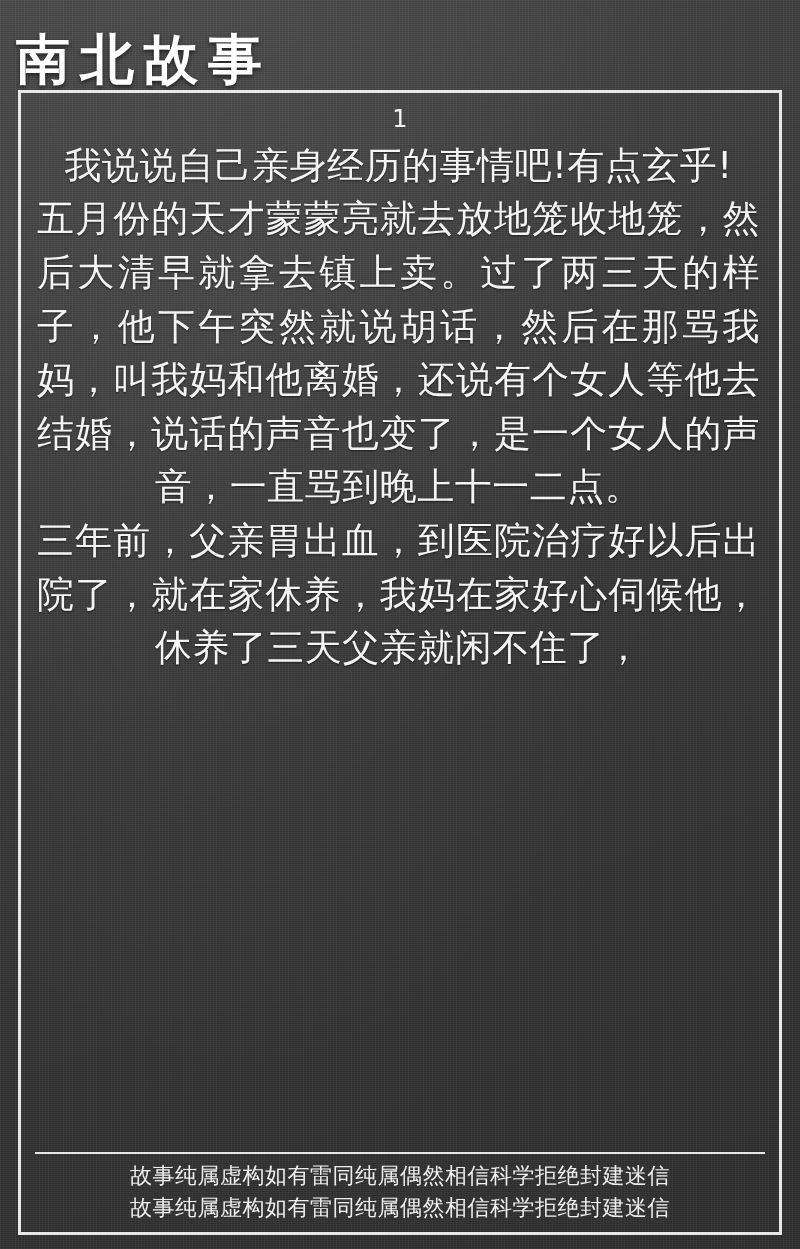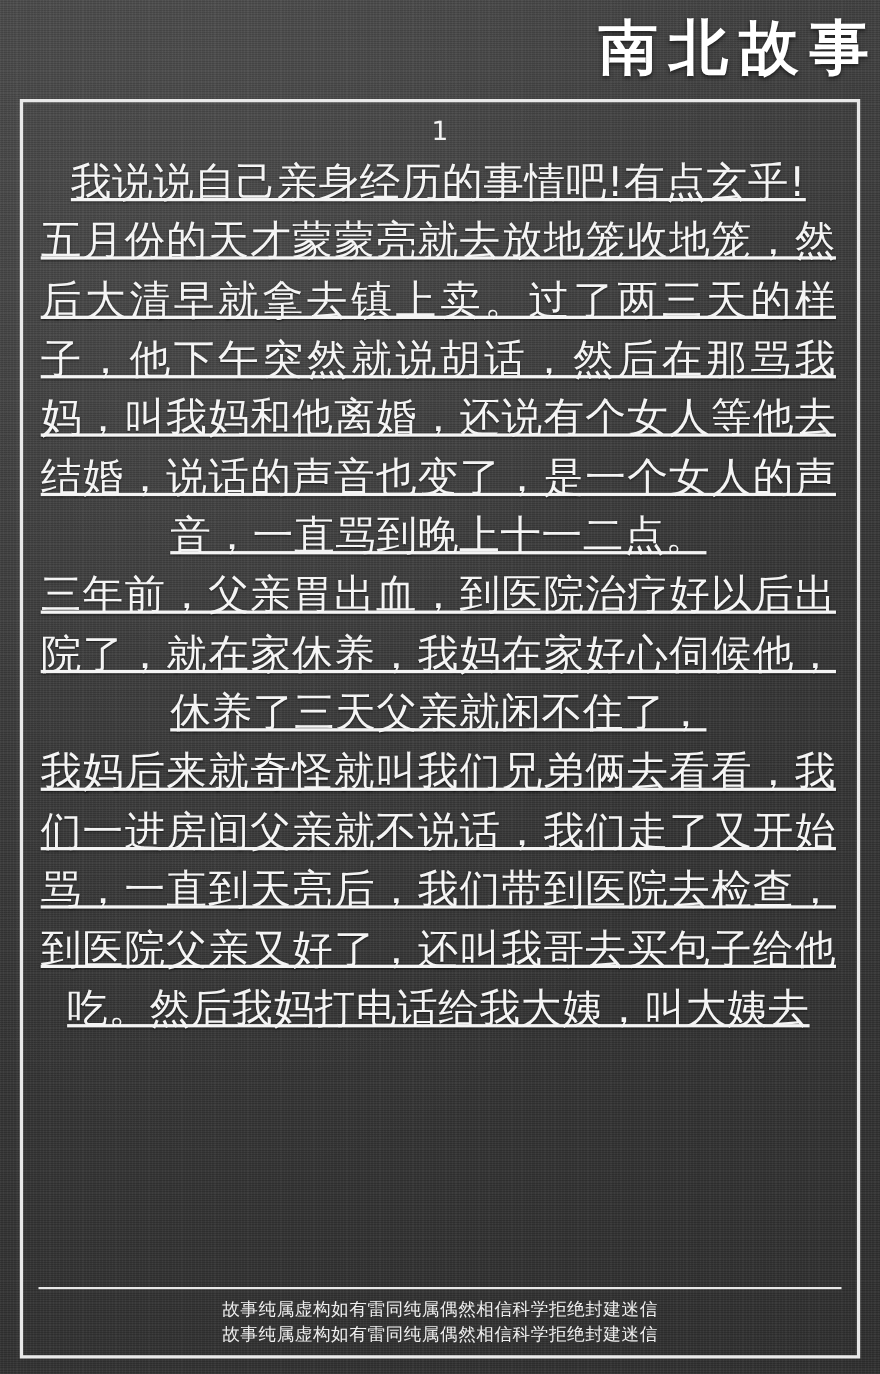--- a/index.html
+++ b/index.html
@@ -20,23 +20,23 @@
     position: absolute;
     inset: 0;
     background-color: #3a3a3a;
     background-image:
       repeating-linear-gradient(0deg, rgba(255,255,255,0.035) 0px, rgba(255,255,255,0.035) 1px, rgba(0,0,0,0.05) 1px, rgba(0,0,0,0.05) 2px),
       repeating-linear-gradient(90deg, rgba(255,255,255,0.025) 0px, rgba(255,255,255,0.025) 1px, rgba(0,0,0,0.04) 1px, rgba(0,0,0,0.04) 3px),
       radial-gradient(ellipse at 30% 20%, rgba(255,255,255,0.05), rgba(0,0,0,0) 60%),
       linear-gradient(160deg, #474747 0%, #373737 45%, #2f2f2f 100%);
     display: flex;
     flex-direction: column;
-    align-items: flex-end;
+    align-items: flex-start;
     box-sizing: border-box;
-    padding: 0;
+    padding: 16px;
   }
 
   .title {
     color: #ffffff;
     font-size: 54px;
     font-weight: 700;
     letter-spacing: 10px;
     text-align: center;
     margin: 12px 0 8px 0;
     text-shadow: 0 2px 4px rgba(0,0,0,0.6);
@@ -74,52 +74,50 @@
     text-align: justify;
     text-align-last: center;
     letter-spacing: 0.5px;
     overflow: hidden;
     padding: 0 2px;
     text-shadow: 0 1px 2px rgba(0,0,0,0.55);
   }
   .para {
     margin: 0 3px 0 0;
     text-indent: 0;
-    text-decoration: underline;
   }
   .para + .para { margin-top: 0px; }
 
   .footer {
     border-top: 2px solid #e8e8e8;
     margin-top: 4px;
     padding-top: 6px;
     color: #efefef;
     text-align: center;
-    font-size: 16px;
+    font-size: 22px;
     line-height: 1.45;
     letter-spacing: 0.5px;
   }
   .footer div { white-space: nowrap; }
 </style>
 </head>
 <body>
 
 <div class="page">
 
   <h1 class="title">南北故事</h1>
 
   <div class="frame">
 
     <div class="index">1</div>
 
     <div class="body-text">
       <p class="para">我说说自己亲身经历的事情吧!有点玄乎!</p>
       <p class="para">五月份的天才蒙蒙亮就去放地笼收地笼，然后大清早就拿去镇上卖。过了两三天的样子，他下午突然就说胡话，然后在那骂我妈，叫我妈和他离婚，还说有个女人等他去结婚，说话的声音也变了，是一个女人的声音，一直骂到晚上十一二点。</p>
       <p class="para">三年前，父亲胃出血，到医院治疗好以后出院了，就在家休养，我妈在家好心伺候他，休养了三天父亲就闲不住了，</p>
-      <p class="para">我妈后来就奇怪就叫我们兄弟俩去看看，我们一进房间父亲就不说话，我们走了又开始骂，一直到天亮后，我们带到医院去检查，到医院父亲又好了，还叫我哥去买包子给他吃。然后我妈打电话给我大姨，叫大姨去</p>
     </div>
 
     <div class="footer">
       <div>故事纯属虚构如有雷同纯属偶然相信科学拒绝封建迷信</div>
       <div>故事纯属虚构如有雷同纯属偶然相信科学拒绝封建迷信</div>
     </div>
 
   </div>
 </div>
 

